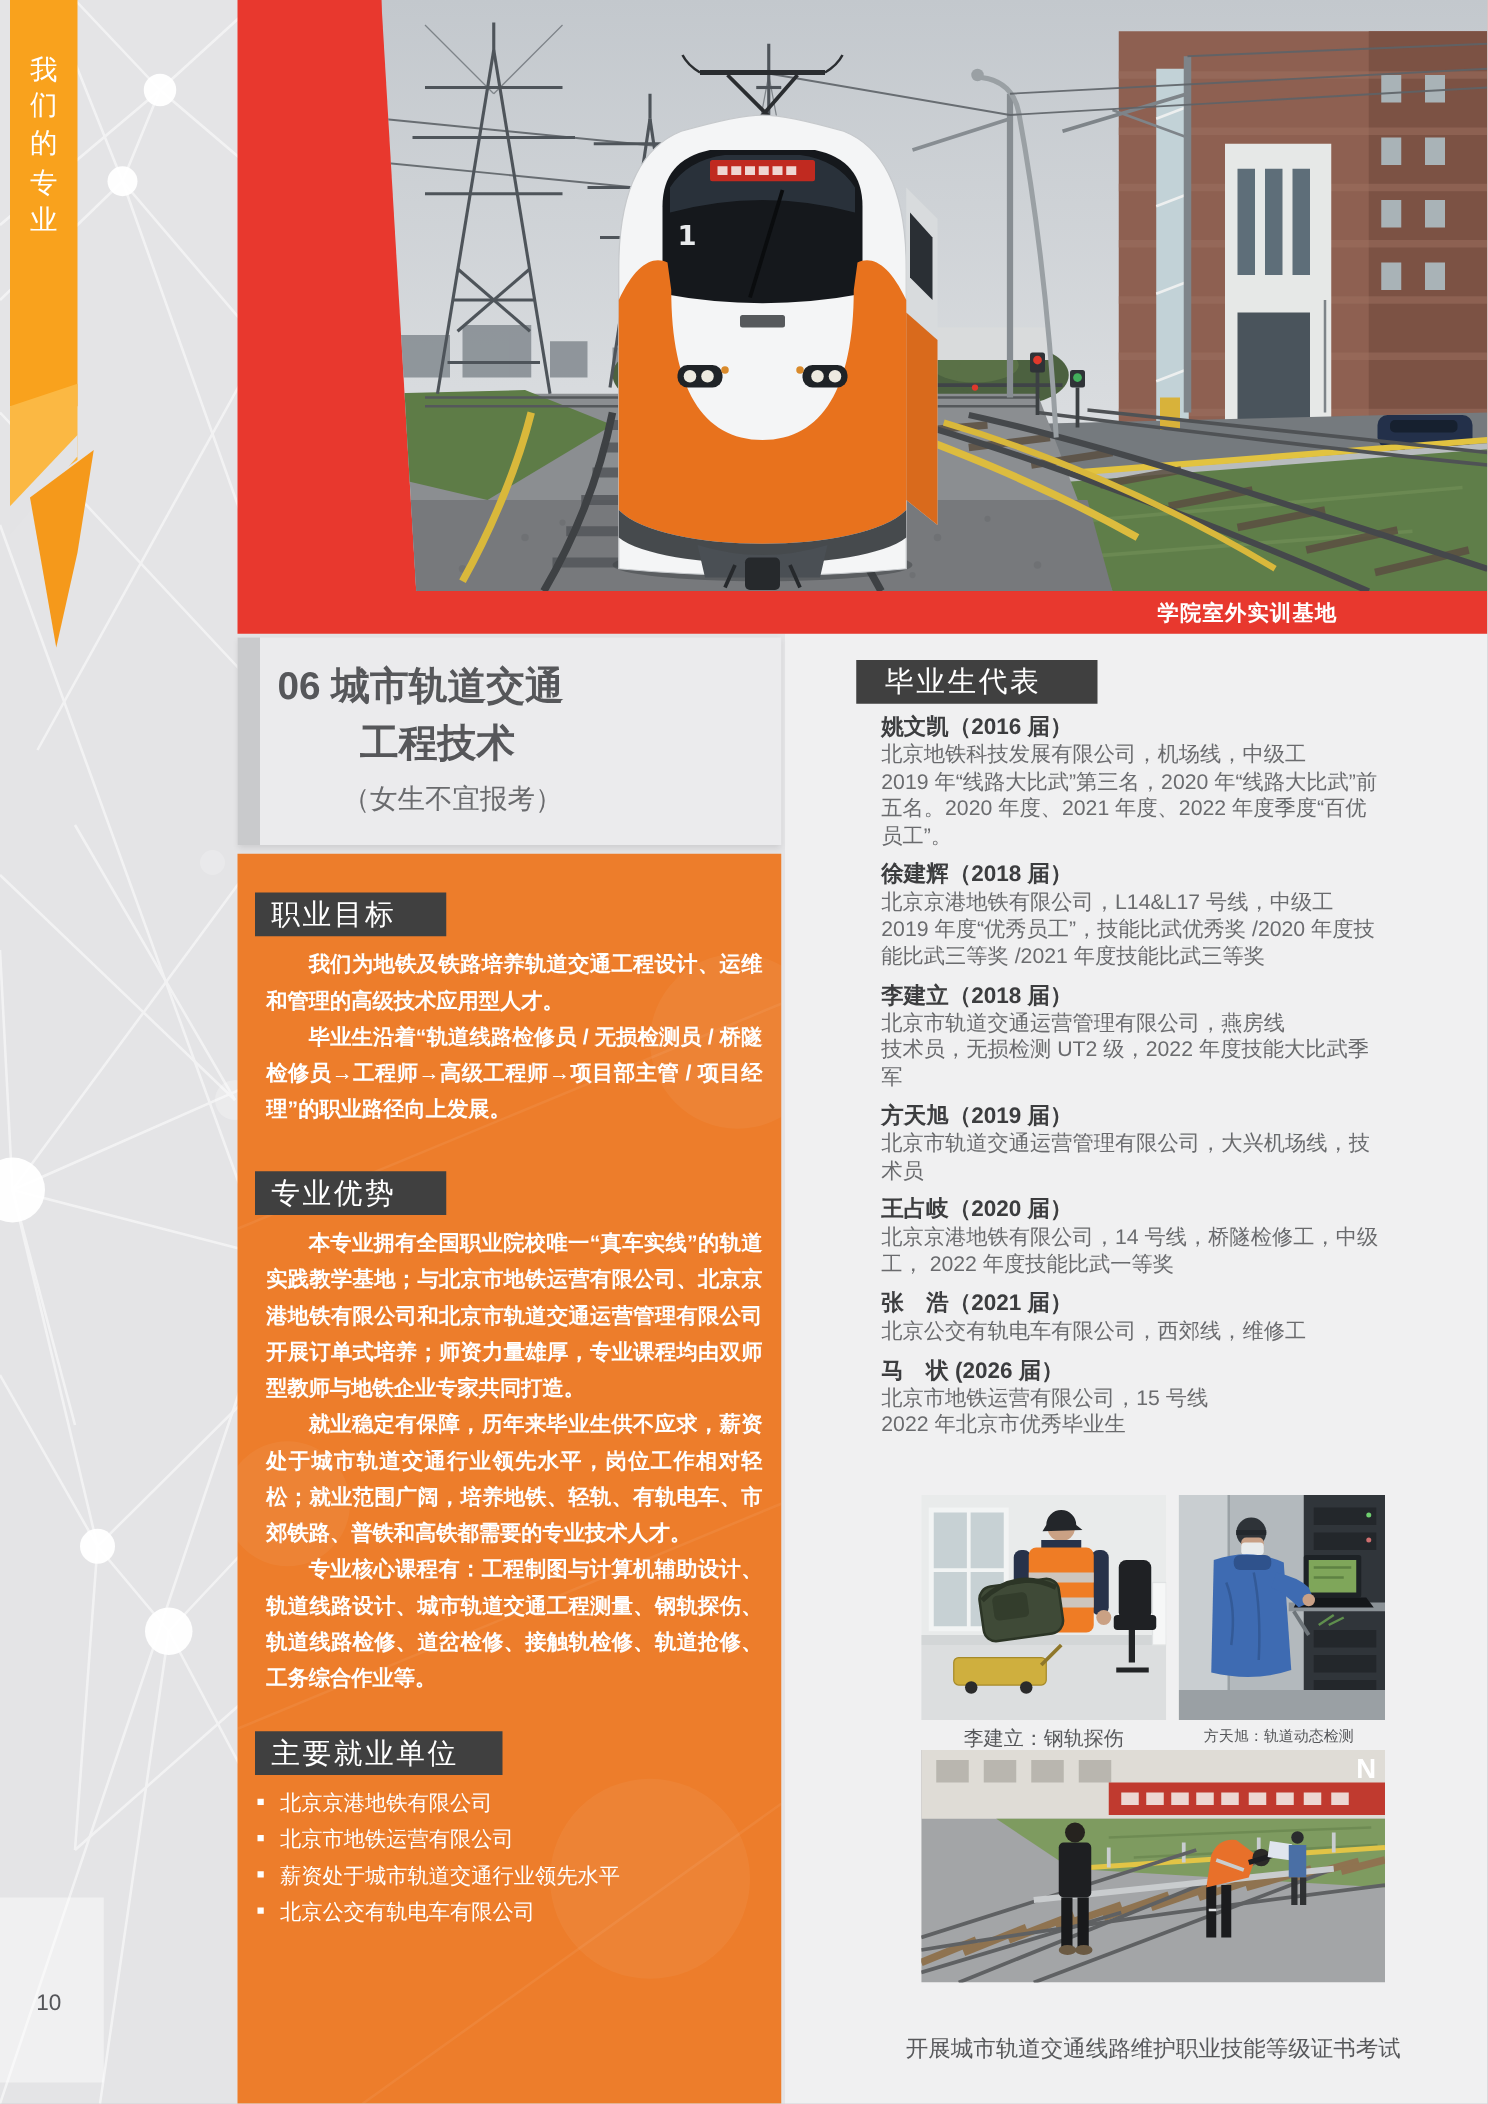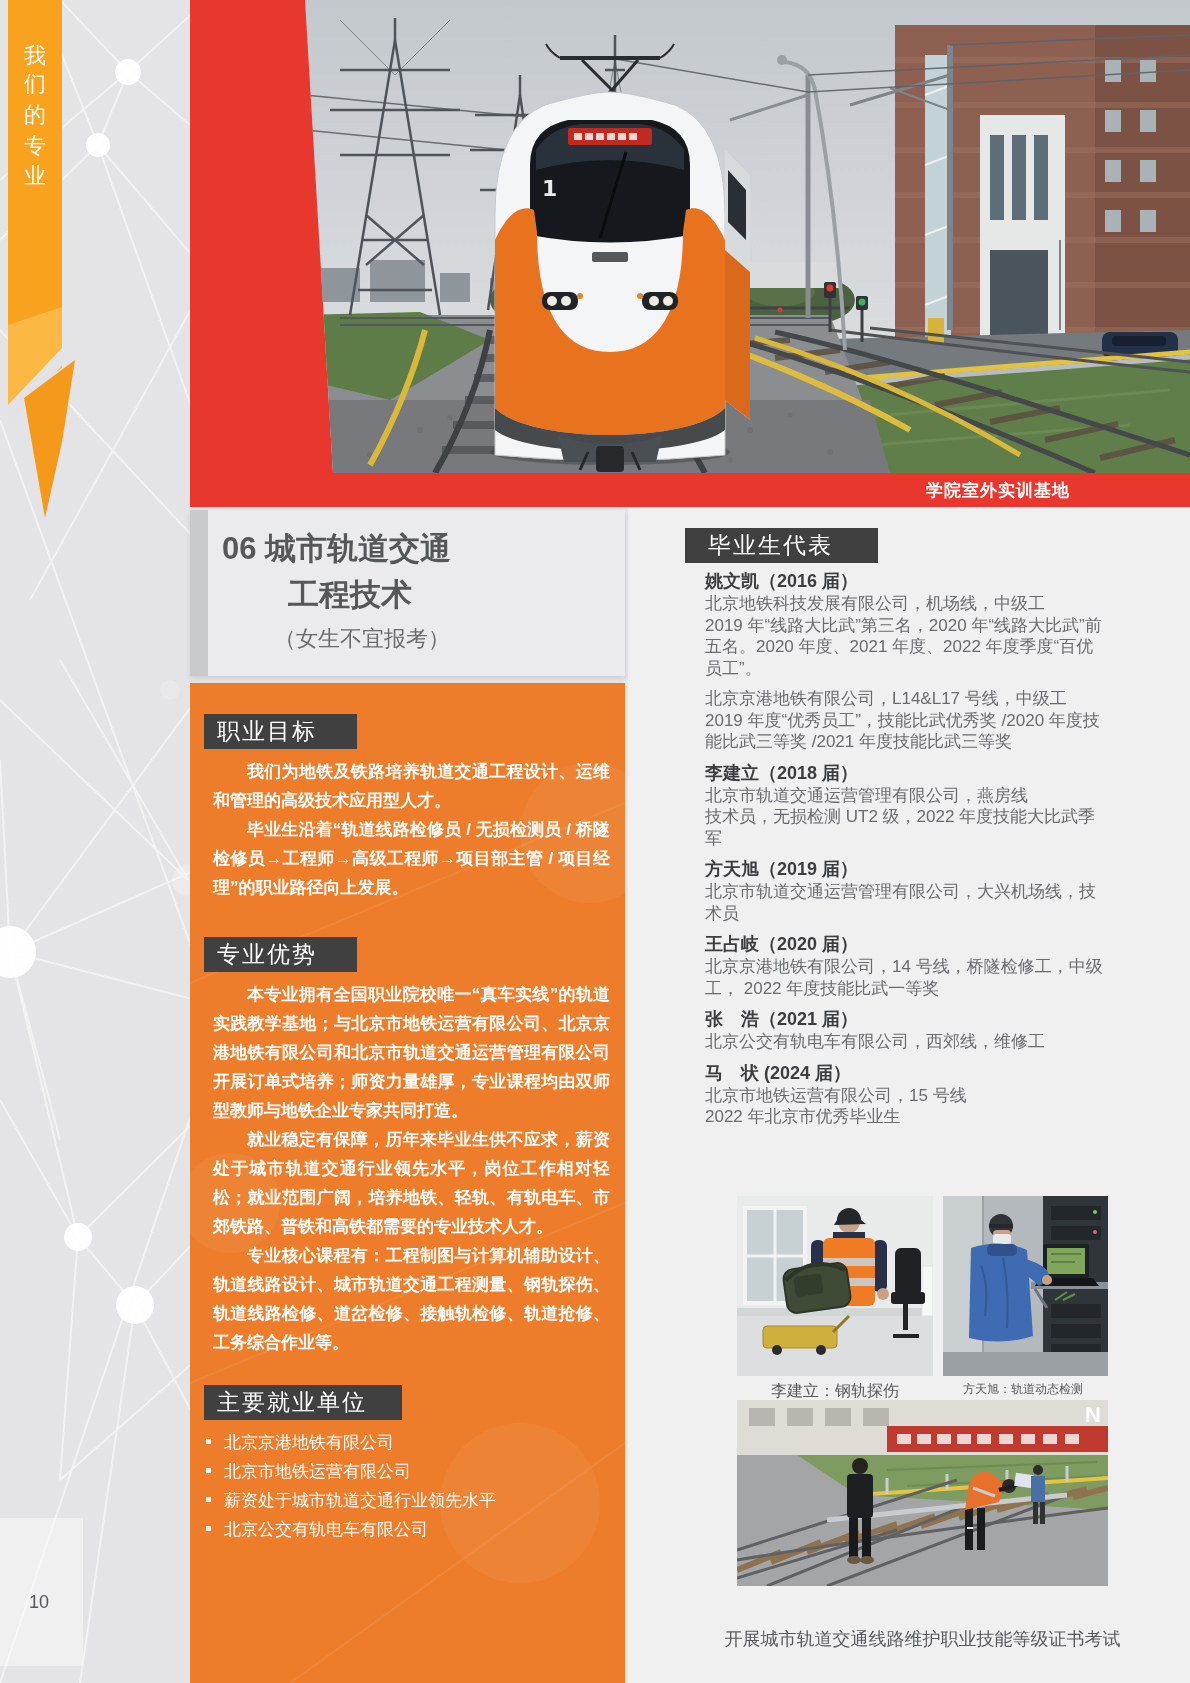--- a/index.html
+++ b/index.html
@@ -418,20 +418,21 @@
   </ul>
 
   <div class="sec-label lbl-grad">毕业生代表</div>
   <div class="abs grads">
     <div class="grad">
       <div class="grad-name">姚文凯（2016 届）</div>
       <div class="grad-detail">北京地铁科技发展有限公司，机场线，中级工
 2019 年“线路大比武”第三名，2020 年“线路大比武”前五名。2020 年度、2021 年度、2022 年度季度“百优员工”。</div>
     </div>
     <div class="grad">
+      <div class="grad-name">徐建辉（2018 届）</div>
       <div class="grad-detail">北京京港地铁有限公司，L14&amp;L17 号线，中级工
 2019 年度“优秀员工”，技能比武优秀奖 /2020 年度技能比武三等奖 /2021 年度技能比武三等奖</div>
     </div>
     <div class="grad">
       <div class="grad-name">李建立（2018 届）</div>
       <div class="grad-detail">北京市轨道交通运营管理有限公司，燕房线
 技术员，无损检测 UT2 级，2022 年度技能大比武季军</div>
     </div>
     <div class="grad">
       <div class="grad-name">方天旭（2019 届）</div>
@@ -439,21 +440,21 @@
     </div>
     <div class="grad">
       <div class="grad-name">王占岐（2020 届）</div>
       <div class="grad-detail">北京京港地铁有限公司，14 号线，桥隧检修工，中级工， 2022 年度技能比武一等奖</div>
     </div>
     <div class="grad">
       <div class="grad-name">张　浩（2021 届）</div>
       <div class="grad-detail">北京公交有轨电车有限公司，西郊线，维修工</div>
     </div>
     <div class="grad">
-      <div class="grad-name">马　状 (2024 届）</div>
+      <div class="grad-name">马　状 (2026 届）</div>
       <div class="grad-detail">北京市地铁运营有限公司，15 号线
 2022 年北京市优秀毕业生</div>
     </div>
   </div>
 
   <div class="abs photoA">
     <svg width="196" height="180" viewBox="0 0 196 180">
       <rect width="196" height="180" fill="#E9EBEB"></rect>
       <rect x="8" y="12" width="60" height="95" fill="#C7D1D4" stroke="#F2F4F4" stroke-width="4"></rect>
       <line x1="38" y1="12" x2="38" y2="107" stroke="#F2F4F4" stroke-width="3"></line>

